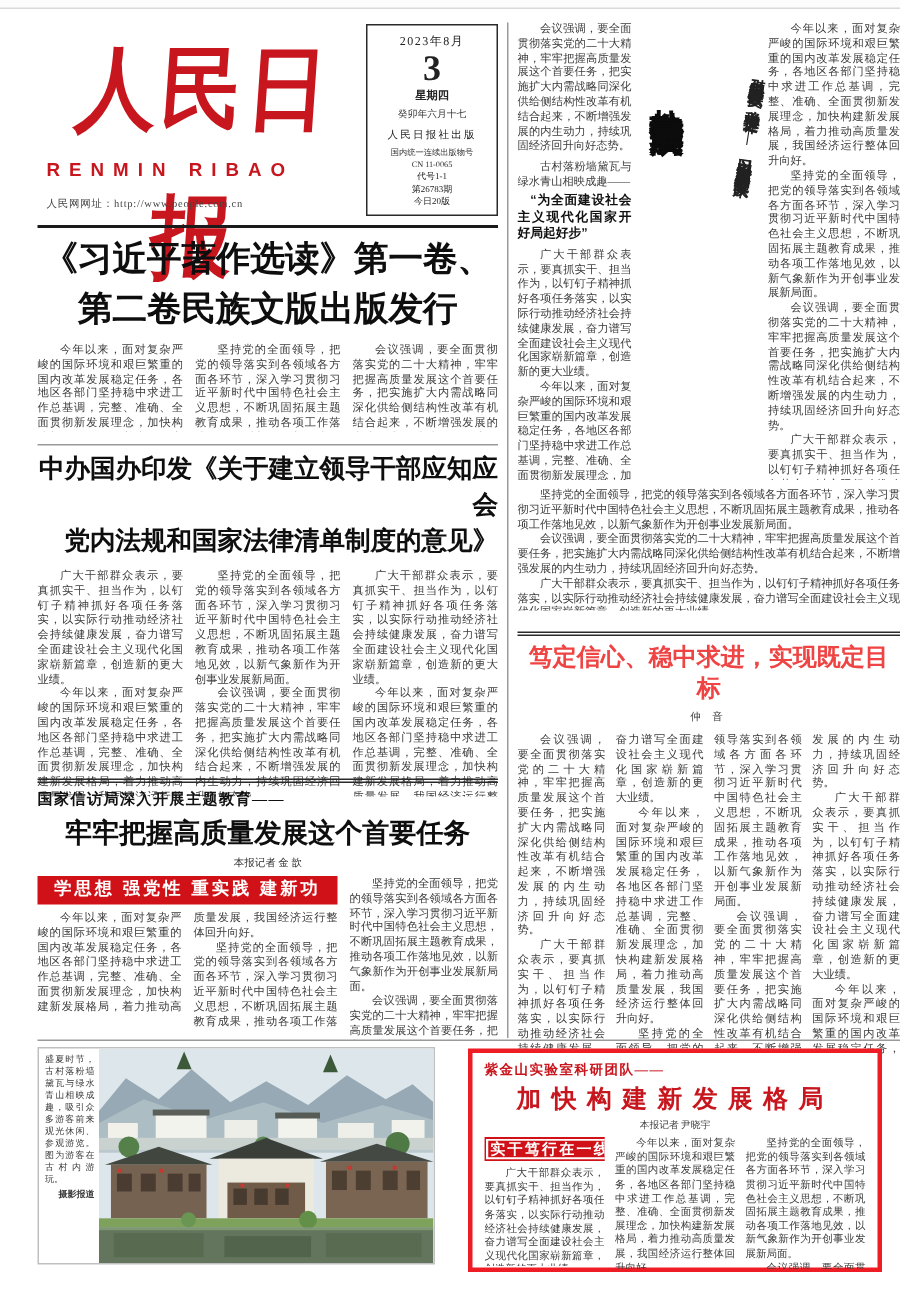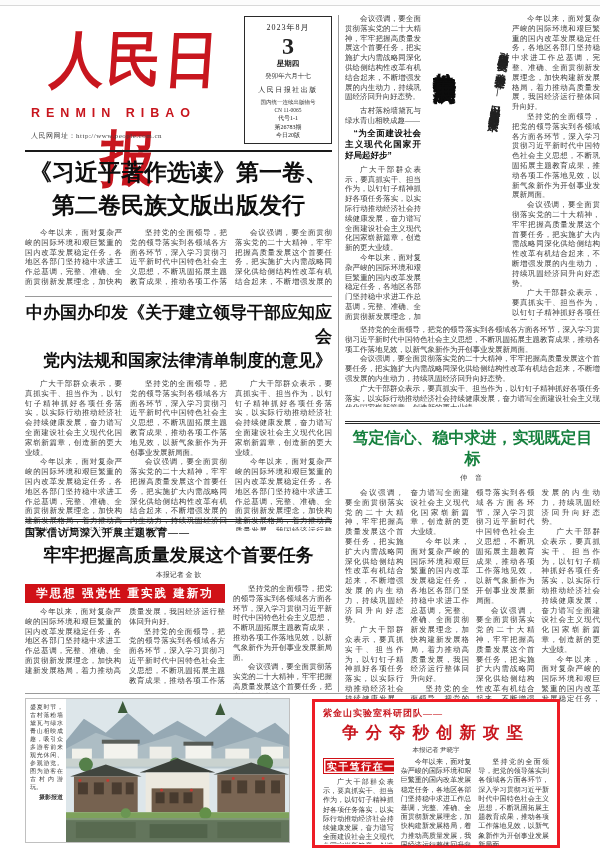--- a/index.html
+++ b/index.html
@@ -89,37 +89,37 @@
   .a4-col2 { position:absolute; right:0; top:0; width:88px; }
   .a4-col2 .body-text { height:306px; }
   .a4-bottom { margin-top:5px; }
   .a4-bottom .body-text { height:82px; }
 
   .rule-a4a5 { left:345px; top:421px; width:255px; }
 
   
   .a5 { position:absolute; left:345px; top:428px; width:255px; height:262px; }
   .a5 h1 { font-family:"Liberation Sans", sans-serif; font-weight:bold; font-size:16px;
-           text-align:center; color:#15803d; }
+           text-align:center; color:#ef4444; }
   .a5 .byline { text-align:center; font-size:7px; color:#333; margin:3px 0 5px; letter-spacing:3px; }
   .a5 .body-text { height:222px; column-count:4; column-gap:7px; }
 
   .bottom-rule { left:25px; top:693px; width:575px; height:.5px; }
 
   
   .photoblock { position:absolute; left:25px; top:698px; width:265px; height:145px;
                 border:.5px solid #c0c0c0; display:flex; }
   .photo-caption { width:40px; padding:4px 3px 2px 4px; font-size:6px; line-height:8px;
                    color:#3b3b3b; text-align:justify; overflow:hidden; }
   .photo-caption .credit { font-weight:bold; margin-top:2px; text-align:right; }
   .photo { flex:1; position:relative; overflow:hidden; }
   .photo svg { display:block; width:100%; height:100%; }
 
   
-  .redbox { position:absolute; left:312px; top:699px; width:248px; height:149px;
+  .redbox { position:absolute; left:312px; top:699px; width:276px; height:149px;
             border:3px solid #ee1c25; background:#fff; padding:5px 8px 4px; }
   .redbox .kicker { color:#c8161e; font-weight:bold; font-size:9px; letter-spacing:1px; }
   .redbox h1 { color:#c8161e; font-family:"Liberation Serif", serif; font-weight:bold;
                font-size:16.5px; letter-spacing:7px; text-align:center; margin-top:2px; }
   .redbox .byline { text-align:center; font-size:6.5px; color:#444; margin:2px 0 3px; }
   .rb-flex { display:flex; gap:7px; height:88px; }
   .rb-col { flex:1; overflow:hidden; }
   .badge { width:88px; height:16px; background:#d01117; color:#fff; text-align:center;
            font-family:"Liberation Sans", sans-serif; font-weight:bold; font-size:10px;
            line-height:15px; letter-spacing:1.5px; box-shadow:inset 0 0 0 1.5px #fff;
@@ -340,21 +340,21 @@
       <rect x="10" y="124" width="60" height="16" fill="#55684e" opacity="0.8"></rect>
       <rect x="84" y="126" width="58" height="14" fill="#4d6047" opacity="0.8"></rect>
       <rect x="152" y="124" width="64" height="16" fill="#56694f" opacity="0.8"></rect>
       <rect x="0" y="120" width="224" height="2" fill="#8aa57f" opacity="0.7"></rect>
     </svg>
   </div>
 </div>
 
 <div class="redbox">
   <div class="kicker">紫金山实验室科研团队——</div>
-  <h1>争分夺秒创新攻坚</h1>
+  <h1>加快构建新发展格局</h1>
   <div class="byline">本报记者 尹晓宇</div>
   <div class="rb-flex">
     <div class="rb-col">
       <div class="badge">实干笃行在一线</div>
       <div class="body-text rb-c1-text">
           <p>广大干部群众表示，要真抓实干、担当作为，以钉钉子精神抓好各项任务落实，以实际行动推动经济社会持续健康发展，奋力谱写全面建设社会主义现代化国家崭新篇章，创造新的更大业绩。</p>
         </div>
     </div>
     <div class="rb-col">
       <div class="body-text rb-c23-text">

